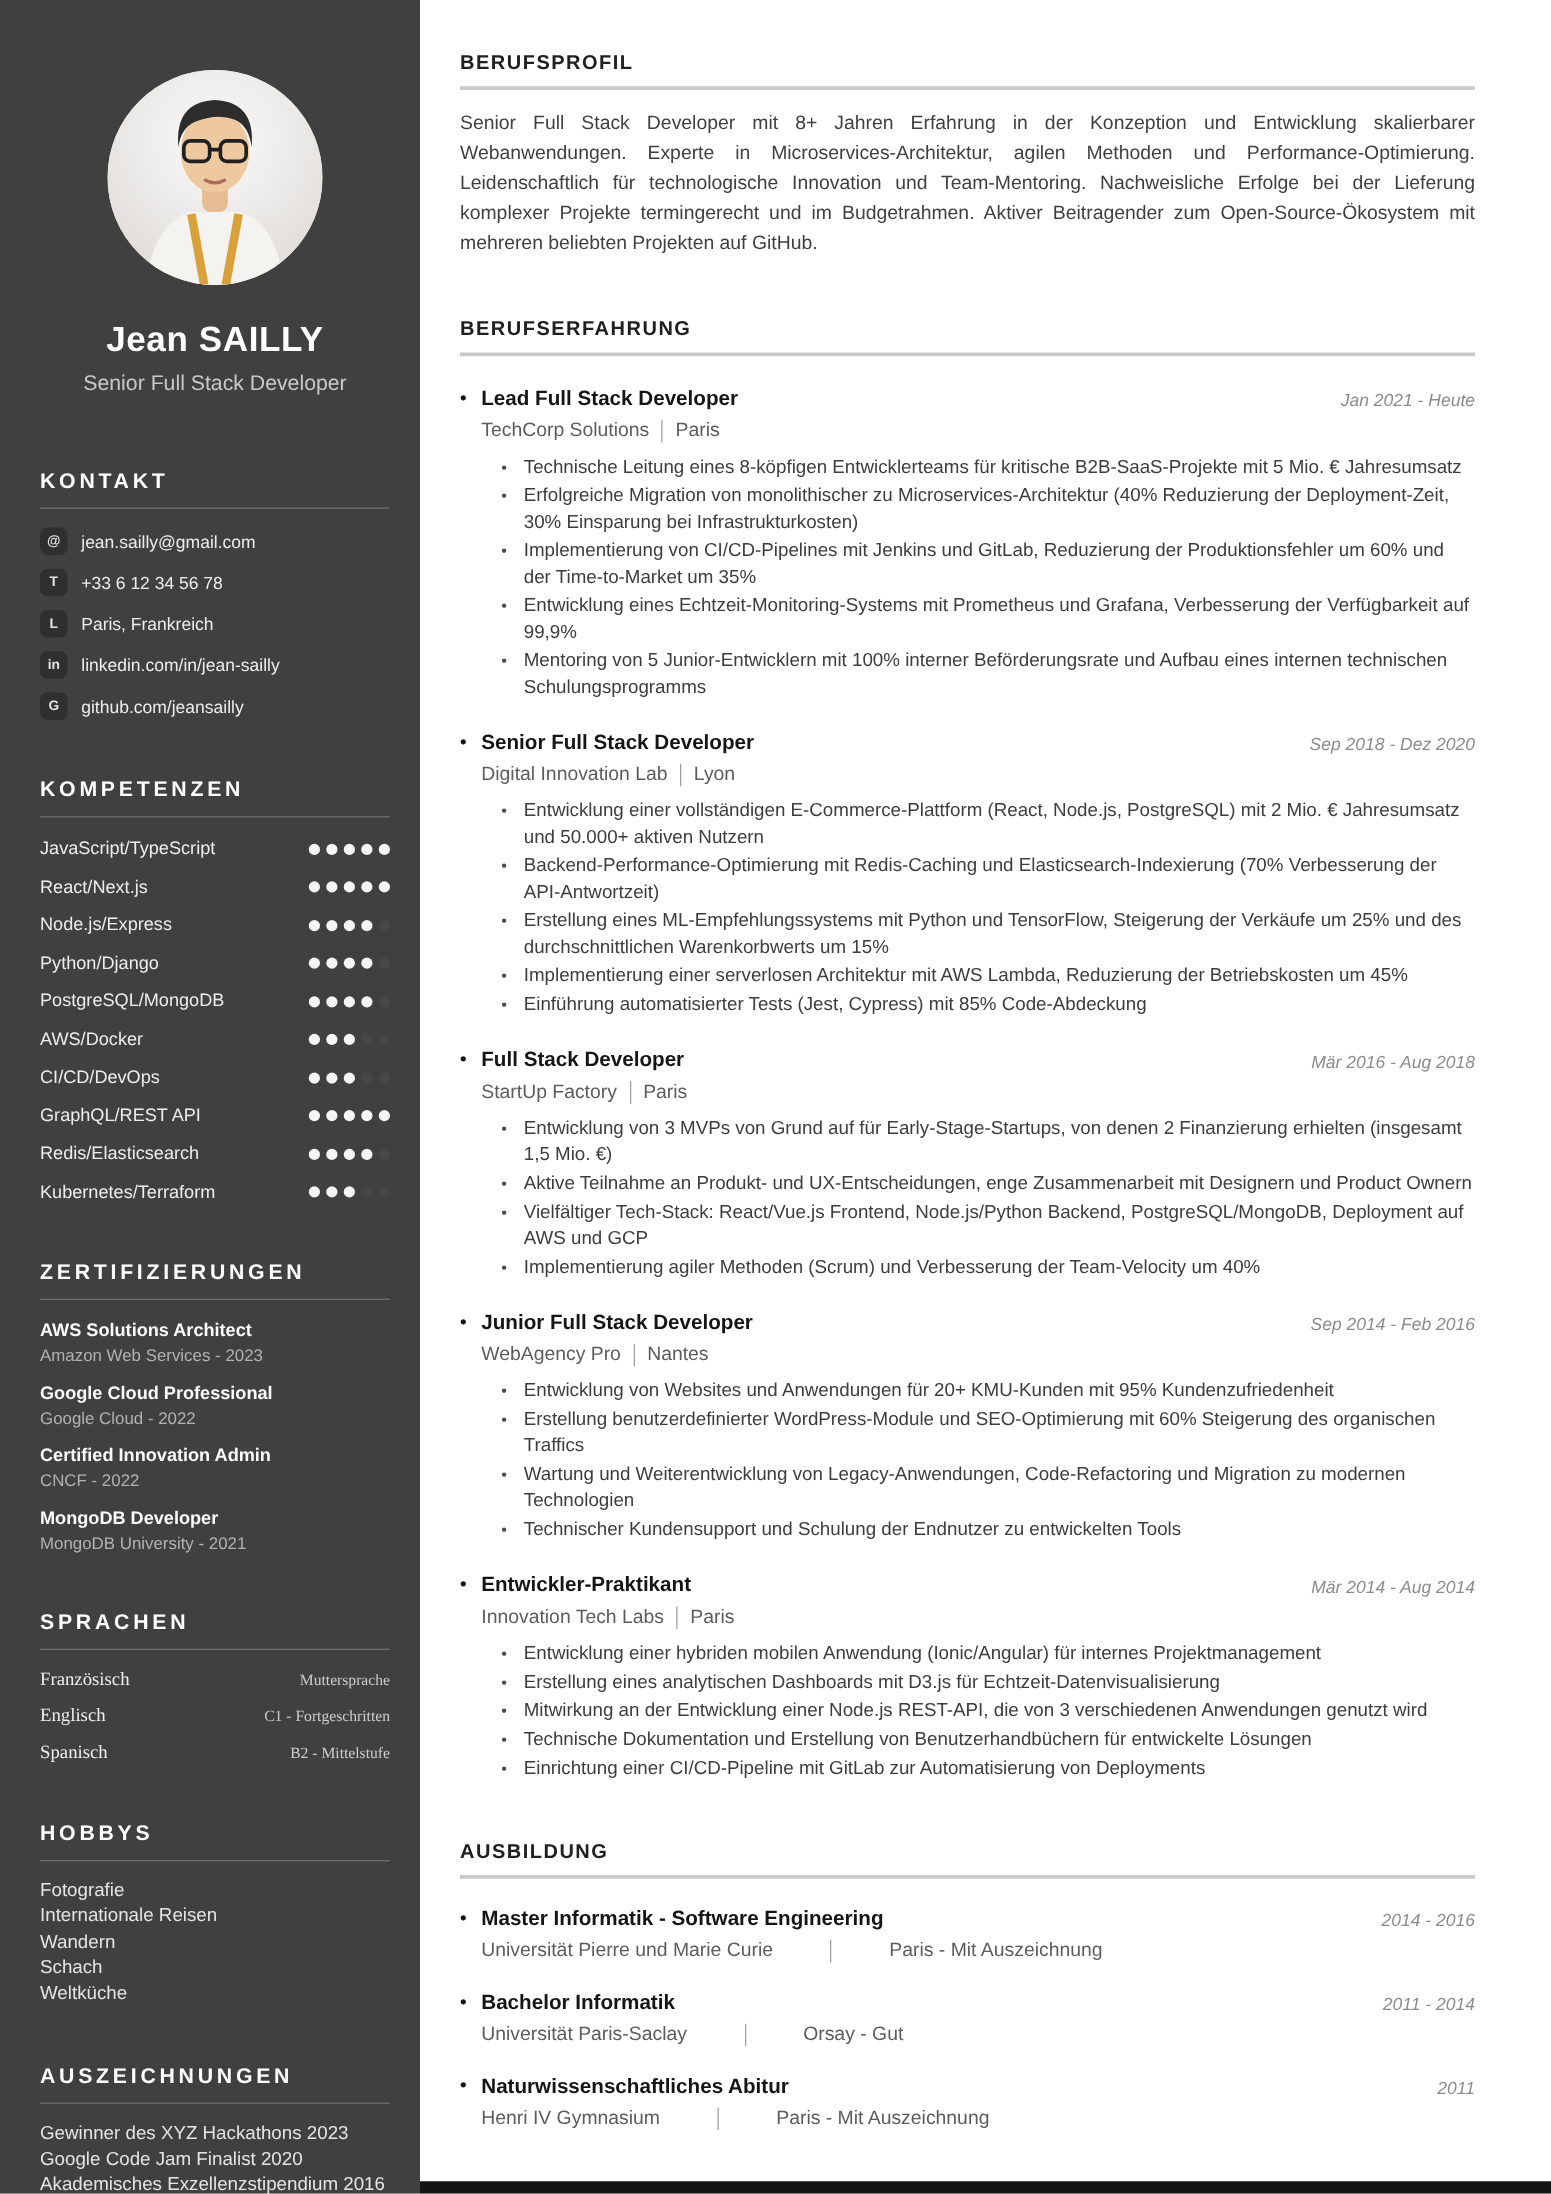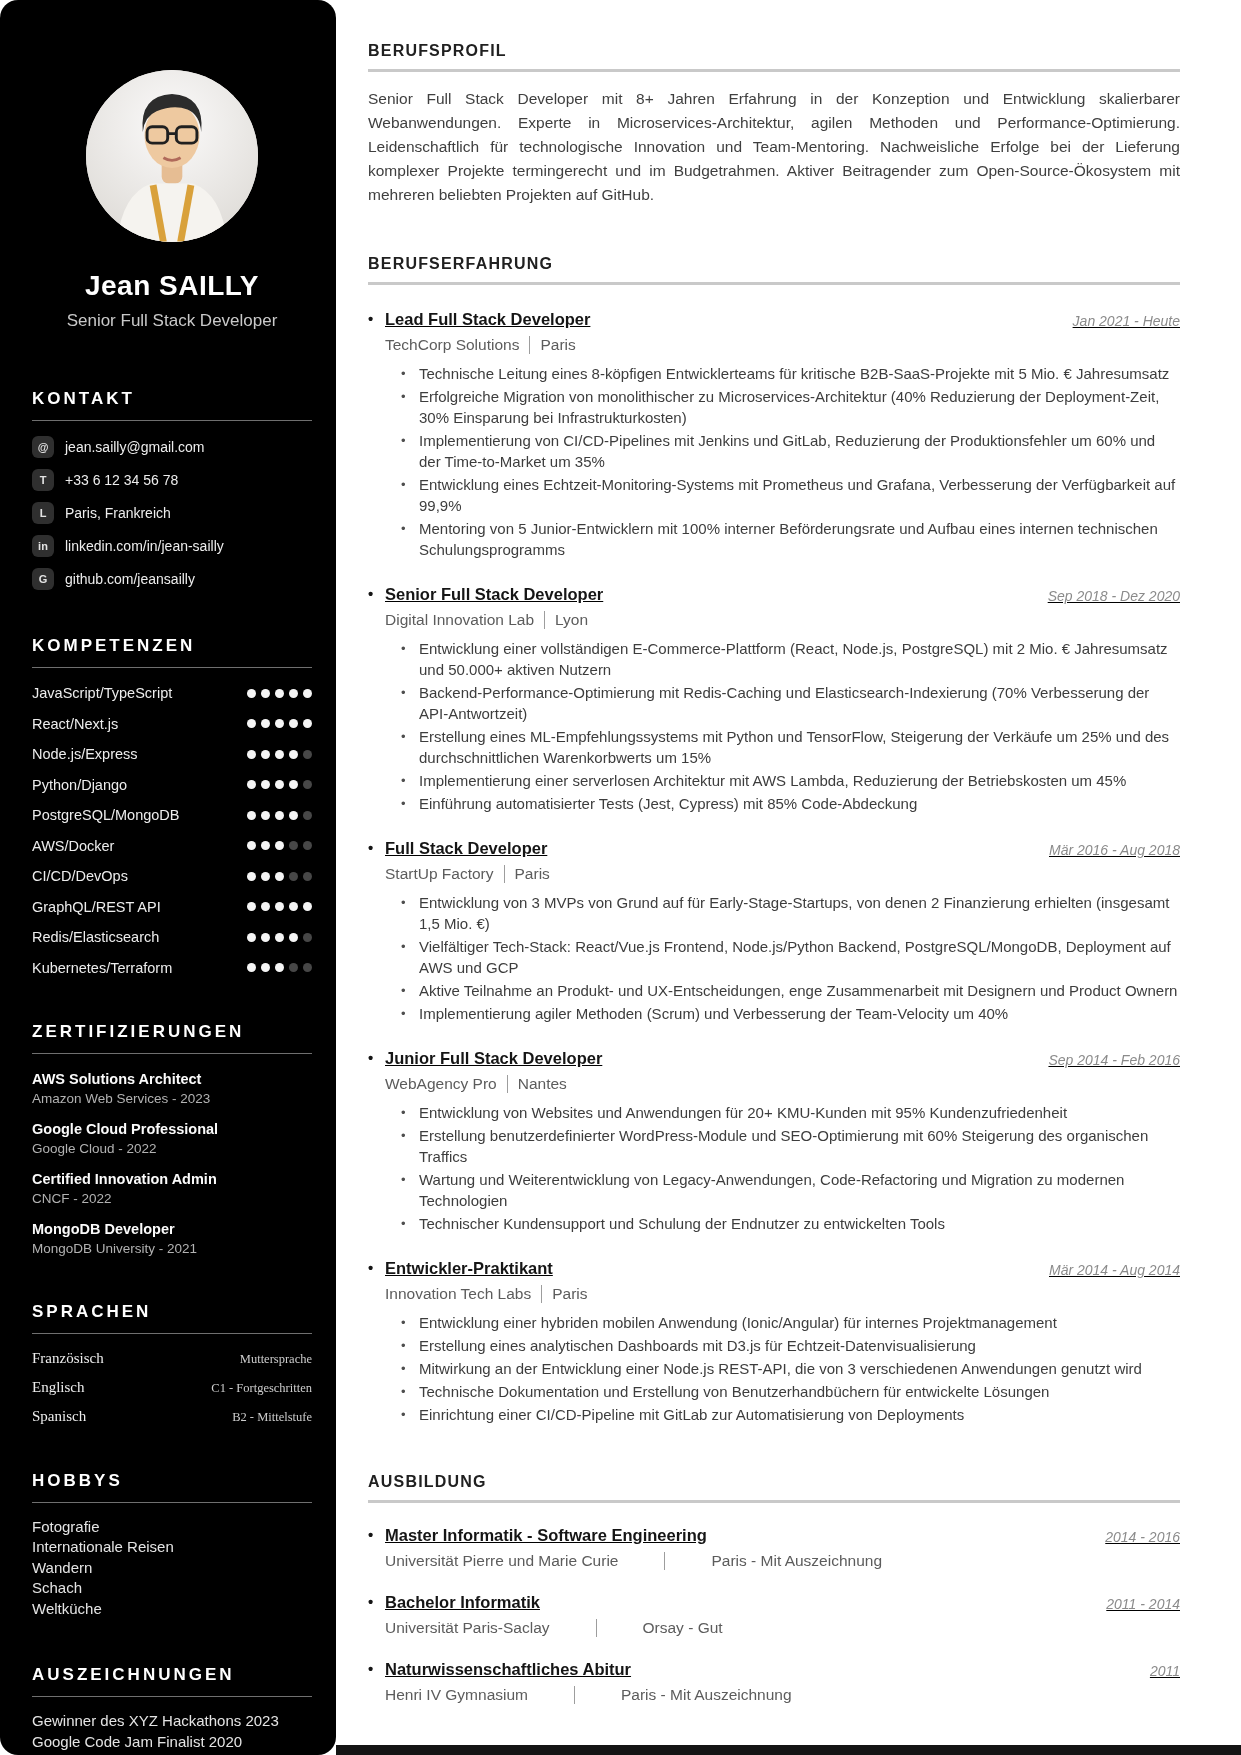--- a/index.html
+++ b/index.html
@@ -5,23 +5,22 @@
   * { margin:0; padding:0; box-sizing:border-box; }
   html,body { background:#ffffff; }
   body {
     width:1241px; height:1755px; overflow:hidden;
     font-family:"Liberation Sans", sans-serif;
     display:flex; position:relative;
   }
 
   
   .sidebar {
-    flex:0 0 336px; width:336px; background:#000000; color:#fff;
-    padding:70px 24px 40px 32px;
-    border-radius:18px;
+    flex:0 0 336px; width:336px; background:#404040; color:#fff;
+    padding:56px 24px 40px 32px;
   }
   .photo-wrap { display:flex; justify-content:center; }
   .photo {
     width:172px; height:172px; border-radius:50%; overflow:hidden;
     background:#e9e7e3;
   }
   .photo svg { width:100%; height:100%; display:block; }
   .name {
     margin-top:28px; text-align:center; font-size:28px; font-weight:bold;
     letter-spacing:0.5px; color:#ffffff;
@@ -70,21 +69,21 @@
     font-size:16px; font-weight:bold; color:#202020; letter-spacing:1.2px;
   }
   .rule { height:3px; background:#c9c9c9; margin-top:9px; }
   .profile-text {
     margin-top:15px; font-size:15.5px; line-height:24px; color:#3f3f3f;
     text-align:justify;
   }
   .section { margin-top:48px; }
 
   .job { margin-top:25px; }
-  .job-header { display:flex; justify-content:space-between; align-items:flex-end;text-decoration:underline; }
+  .job-header { display:flex; justify-content:space-between; align-items:center; }
   .job-title {
     font-size:16.5px; font-weight:bold; color:#151515; position:relative; padding-left:17px;
   }
   .job-title::before { content:"•"; position:absolute; left:0; top:0; font-size:15px; color:#151515; }
   .job-dates { font-size:14px; font-style:italic; color:#8b8b8b; white-space:nowrap; }
   .company-line { margin-top:7px; margin-left:17px; font-size:15.5px; color:#5c5c5c; display:flex; align-items:center; }
   .vbar { display:inline-block; width:1px; height:18px; background:#9d9d9d; margin:0 10px; }
   .bullets { margin-top:9px; margin-left:32px; margin-bottom:11px; }
   .bullet {
     position:relative; padding-left:19px; font-size:15px; line-height:21px;
@@ -378,22 +377,22 @@
             <div class="job-title">Full Stack Developer</div>
             <div class="job-dates">Mär 2016 - Aug 2018</div>
           </div>
           <div class="company-line">
             <span>StartUp Factory</span>
             <span class="vbar"></span>
             <span>Paris</span>
           </div>
           <div class="bullets">
             <div class="bullet">Entwicklung von 3 MVPs von Grund auf für Early-Stage-Startups, von denen 2 Finanzierung erhielten (insgesamt 1,5 Mio. €)</div>
+            <div class="bullet">Aktive Teilnahme an Produkt- und UX-Entscheidungen, enge Zusammenarbeit mit Designern und Product Ownern</div>
             <div class="bullet">Vielfältiger Tech-Stack: React/Vue.js Frontend, Node.js/Python Backend, PostgreSQL/MongoDB, Deployment auf AWS und GCP</div>
-            <div class="bullet">Aktive Teilnahme an Produkt- und UX-Entscheidungen, enge Zusammenarbeit mit Designern und Product Ownern</div>
             <div class="bullet">Implementierung agiler Methoden (Scrum) und Verbesserung der Team-Velocity um 40%</div>
           </div>
         </div>
         <div class="job">
           <div class="job-header">
             <div class="job-title">Junior Full Stack Developer</div>
             <div class="job-dates">Sep 2014 - Feb 2016</div>
           </div>
           <div class="company-line">
             <span>WebAgency Pro</span>

